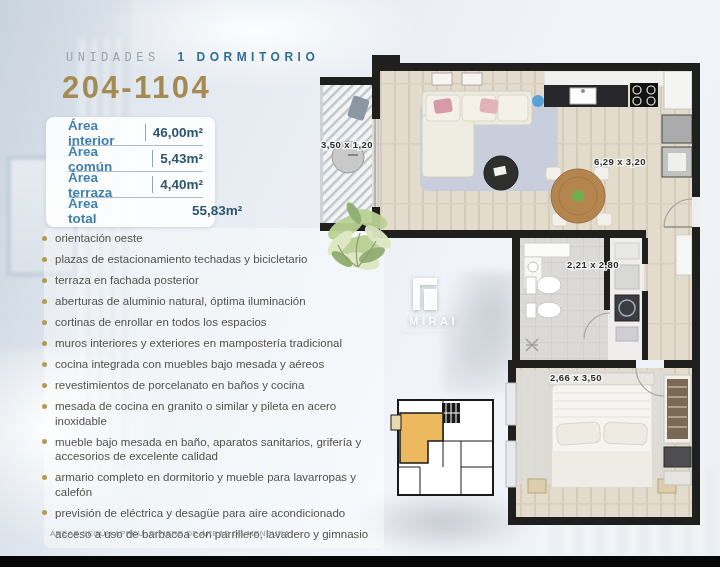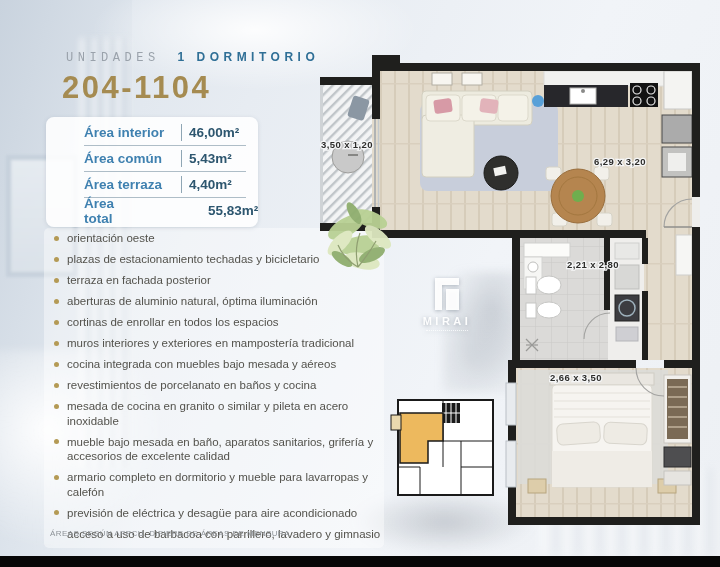--- a/index.html
+++ b/index.html
@@ -39,44 +39,44 @@
   .kicker .k1{color:#9aa2ab;font-weight:500;font-family:Liberation Mono, monospace;}
   .kicker .k2{color:#2f6f96;font-weight:bold;margin-left:10px;}
   .unit-range{position:absolute;left:62px;top:70px;margin:0;color:#a58b51;
     font-size:31px;font-weight:bold;letter-spacing:2.5px;}
 
   
   .soft-panel{position:absolute;left:44px;top:228px;width:340px;height:320px;
     background:rgba(255,255,255,.42);border-radius:5px;}
 
   
-  .area-card{position:absolute;left:46px;top:117px;width:212px;height:110px;
+  .area-card{position:absolute;left:46px;top:117px;width:169px;height:110px;
     background:rgba(255,255,255,.88);border-radius:8px;box-shadow:0 1px 4px rgba(90,105,120,.18);
-    padding:3px 0 0 16px;box-sizing:border-box;}
+    padding:3px 0 0 0;box-sizing:border-box;}
   .area-row{display:flex;align-items:center;height:25px;margin:0 12px 0 22px;
     border-bottom:1px solid #aebdc7;}
   .area-row:last-child{border-bottom:none;gap:40px;}
   .area-label{width:90px;color:#3f81b0;font-weight:bold;font-size:13.5px;}
   .area-sep{width:1px;align-self:stretch;margin:4px 7px;background:#8fa6b4;}
   .area-value{color:#2d566f;font-weight:bold;font-size:13.5px;}
 
   
-  .features{position:absolute;left:54px;top:231px;width:330px;margin:0;padding:0;list-style:none;}
+  .features{position:absolute;left:42px;top:231px;width:330px;margin:0;padding:0;list-style:none;}
   .features li{position:relative;padding-left:13px;margin-bottom:6.5px;
     font-size:11.5px;line-height:14.5px;color:#53524c;white-space:pre-line;}
   .features li.b::before{content:"";position:absolute;left:0;top:4.5px;width:5px;height:5px;
     border-radius:50%;background:#b49a55;}
   .disclaimer{position:absolute;left:50px;top:529px;font-size:8px;letter-spacing:.4px;
     color:#8d9297;text-transform:uppercase;}
 
   
   .plan{position:absolute;left:312px;top:55px;}
 
   
-  .brand{position:absolute;left:414px;top:276px;width:66px;text-align:center;
+  .brand{position:absolute;left:392px;top:276px;width:66px;text-align:right;
     color:rgba(255,255,255,.95);filter:drop-shadow(0 1px 2px rgba(100,112,126,.5));}
   .brand svg{display:block;margin:0 auto;}
   .brand-name{font-size:11px;font-weight:bold;letter-spacing:3.5px;margin-top:3px;}
   .brand-tagline{width:42px;margin:3px auto 0;border-top:1px dotted rgba(255,255,255,.75);height:0;}
 </style>
 </head>
 <body>
 
 <div class="canvas">
 

